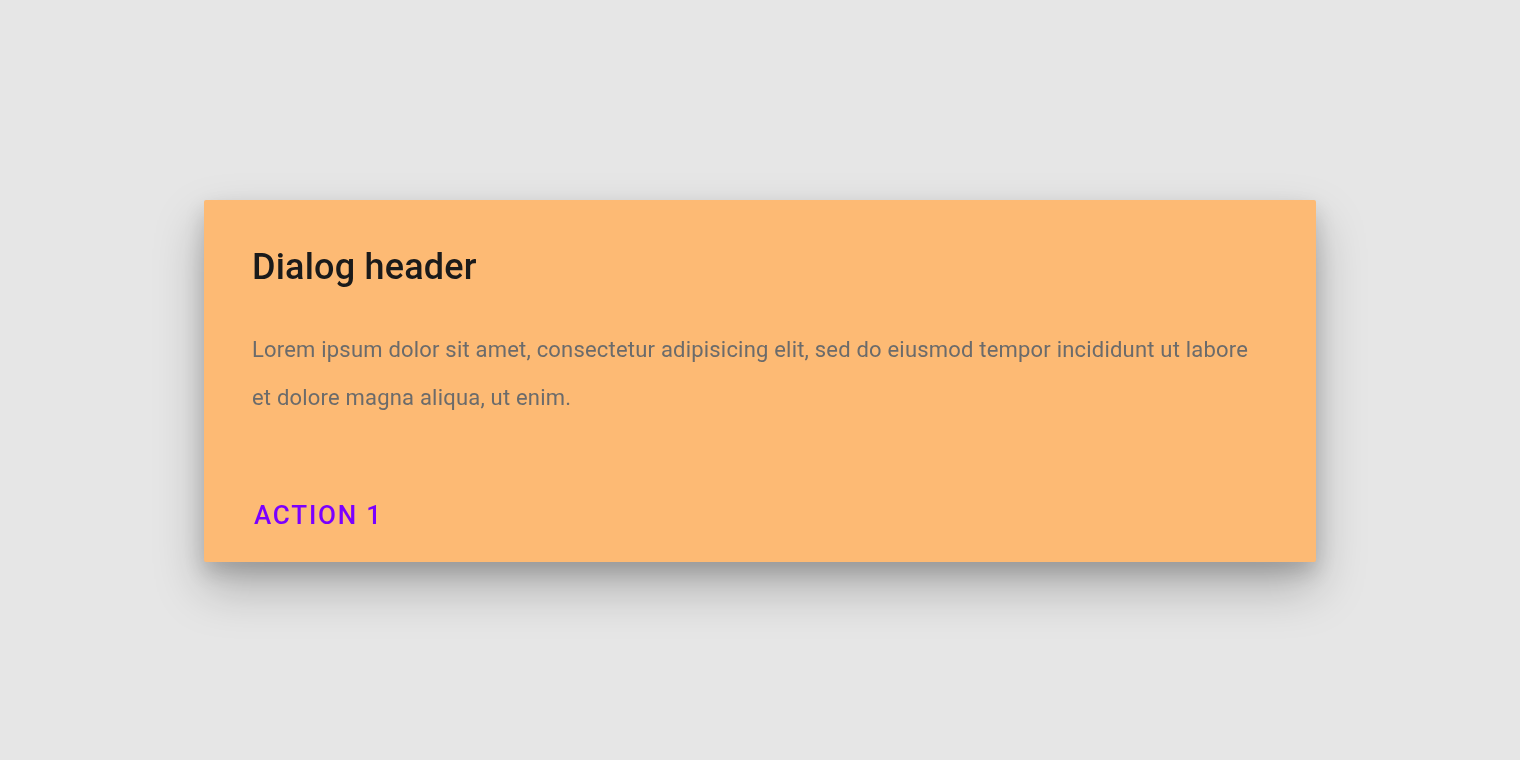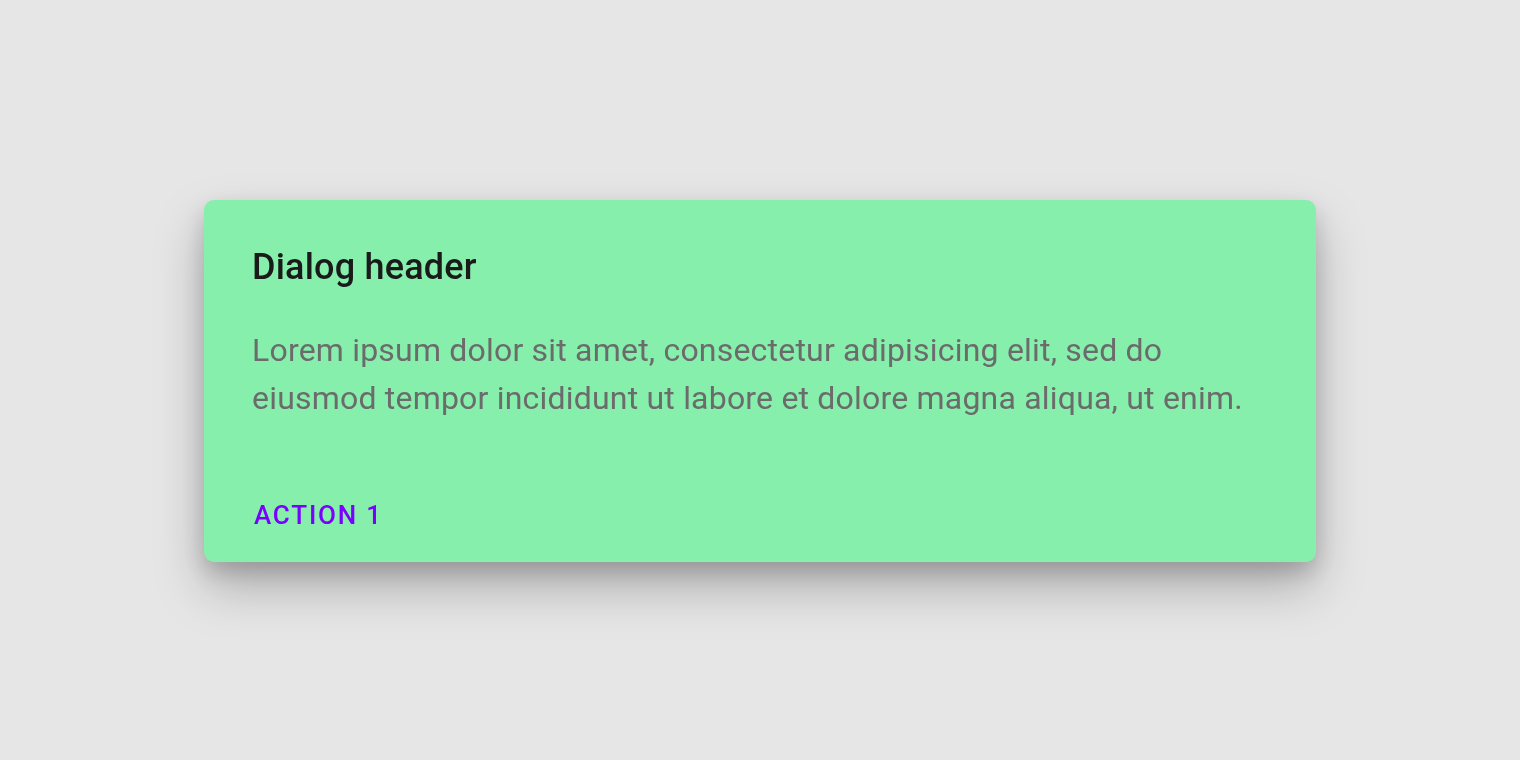--- a/index.html
+++ b/index.html
@@ -13,34 +13,34 @@
       background: #e6e6e6;
       font-family: Roboto, "Helvetica Neue", Arial, sans-serif;
       position: relative;
       overflow: hidden;
     }
     .dialog {
       position: absolute;
       left: 204px;
       top: 200px;
       width: 1112px;
-      background: #86efac;
-      border-radius: 10px;
+      background: #fdba74;
+      border-radius: 2px;
       box-shadow: 0 25px 50px rgba(0,0,0,0.25), 0 10px 20px rgba(0,0,0,0.15);
       padding: 46px 48px 26px 48px;
     }
     .dialog-title {
       font-size: 36px;
       font-weight: 500;
       color: #1a1a1a;
       letter-spacing: 0.2px;
       margin-bottom: 38px;
     }
     .dialog-body {
-      font-size: 32px;
+      font-size: 22px;
       line-height: 48px;
       color: #6b6b6b;
       letter-spacing: 0.2px;
       margin-bottom: 72px;
     }
     .dialog-actions {
       display: flex;
       justify-content: space-between;
       gap: 56px;
       padding-right: 6px;

